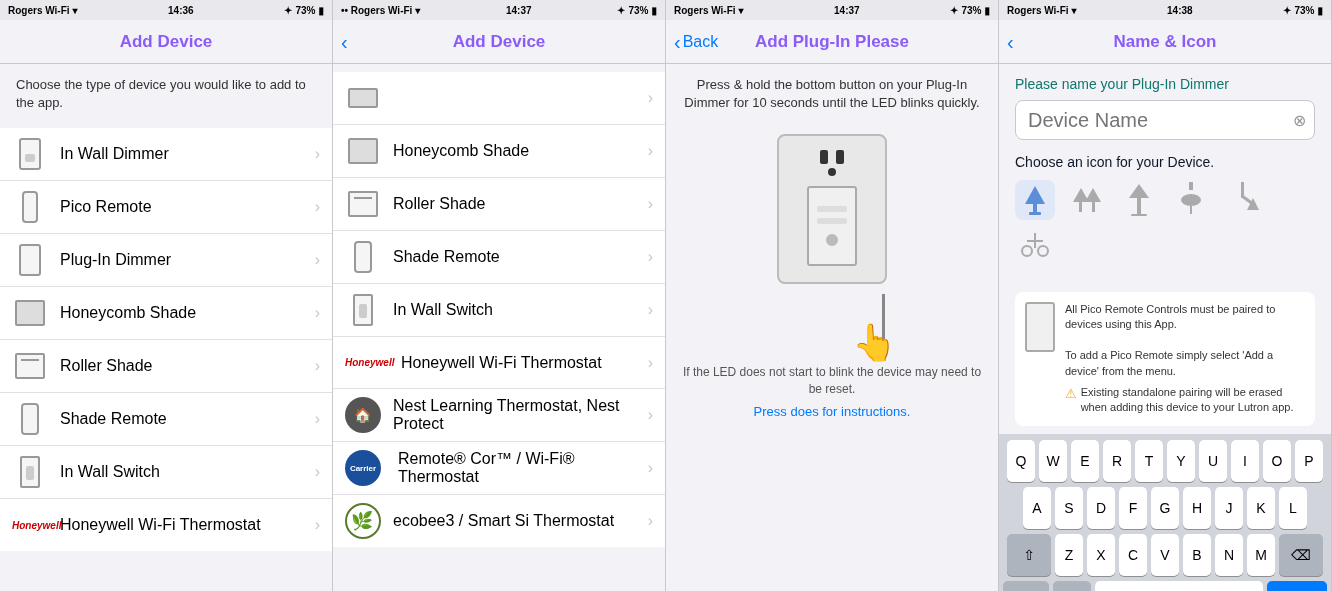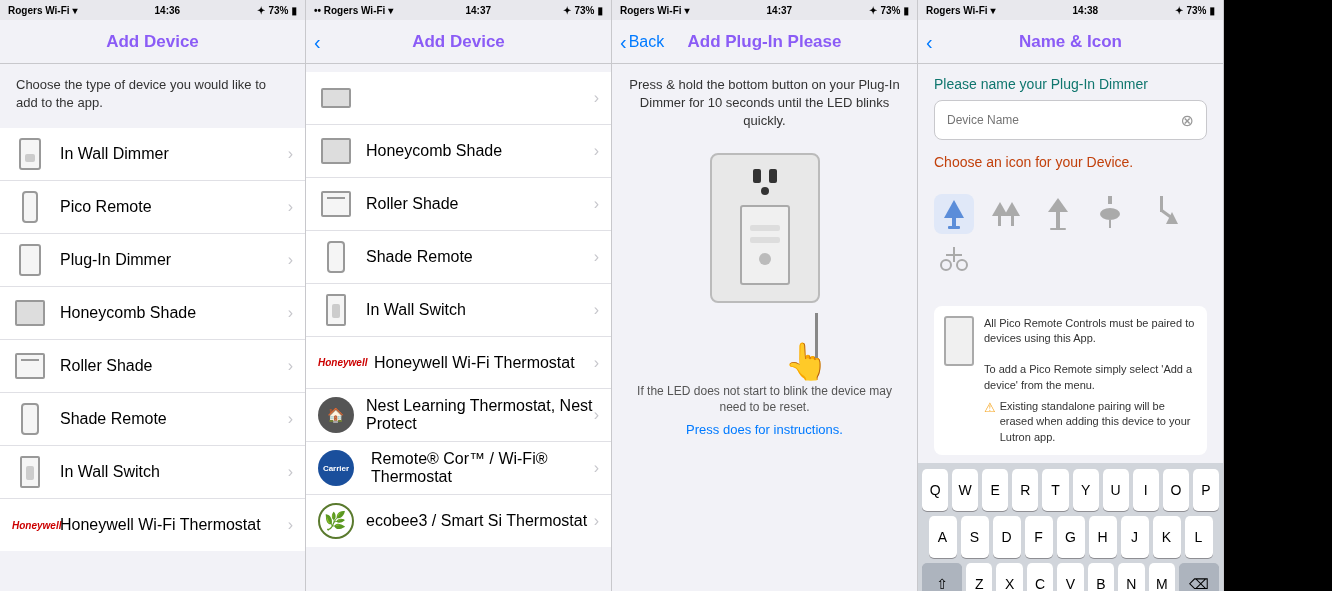--- a/index.html
+++ b/index.html
@@ -5,21 +5,21 @@
     * { box-sizing: border-box; margin: 0; padding: 0; }
     body {
       font-family: -apple-system, 'Helvetica Neue', Arial, sans-serif;
       background: #000;
       display: flex;
       width: 1332px;
       height: 591px;
       overflow: hidden;
     }
     .screen {
-      width: 306px;
+      width: 333px;
       height: 591px;
       background: #f2f2f7;
       display: flex;
       flex-direction: column;
       overflow: hidden;
       border-right: 1px solid #c8c8cc;
     }
     
     .status-bar {
       height: 20px;
@@ -206,35 +206,35 @@
       padding: 0 12px;
       display: flex;
       align-items: center;
       height: 40px;
       border: 1px solid #c8c8cc;
     }
     .name-input {
       flex: 1;
       border: none;
       outline: none;
-      font-size: 12px;
+      font-size: 20px;
       color: #bbb;
       background: transparent;
     }
     .clear-btn {
       color: #999;
       font-size: 16px;
     }
     .icon-section {
       padding: 8px 16px;
     }
     .icon-label {
       font-size: 14px;
-      color: #c2410c;
-      margin-bottom: 24px;
+      color: #0f172a;
+      margin-bottom: 10px;
     }
     .icon-grid {
       display: flex;
       gap: 12px;
       flex-wrap: wrap;
       margin-bottom: 8px;
     }
     .icon-item {
       width: 40px;
       height: 40px;

